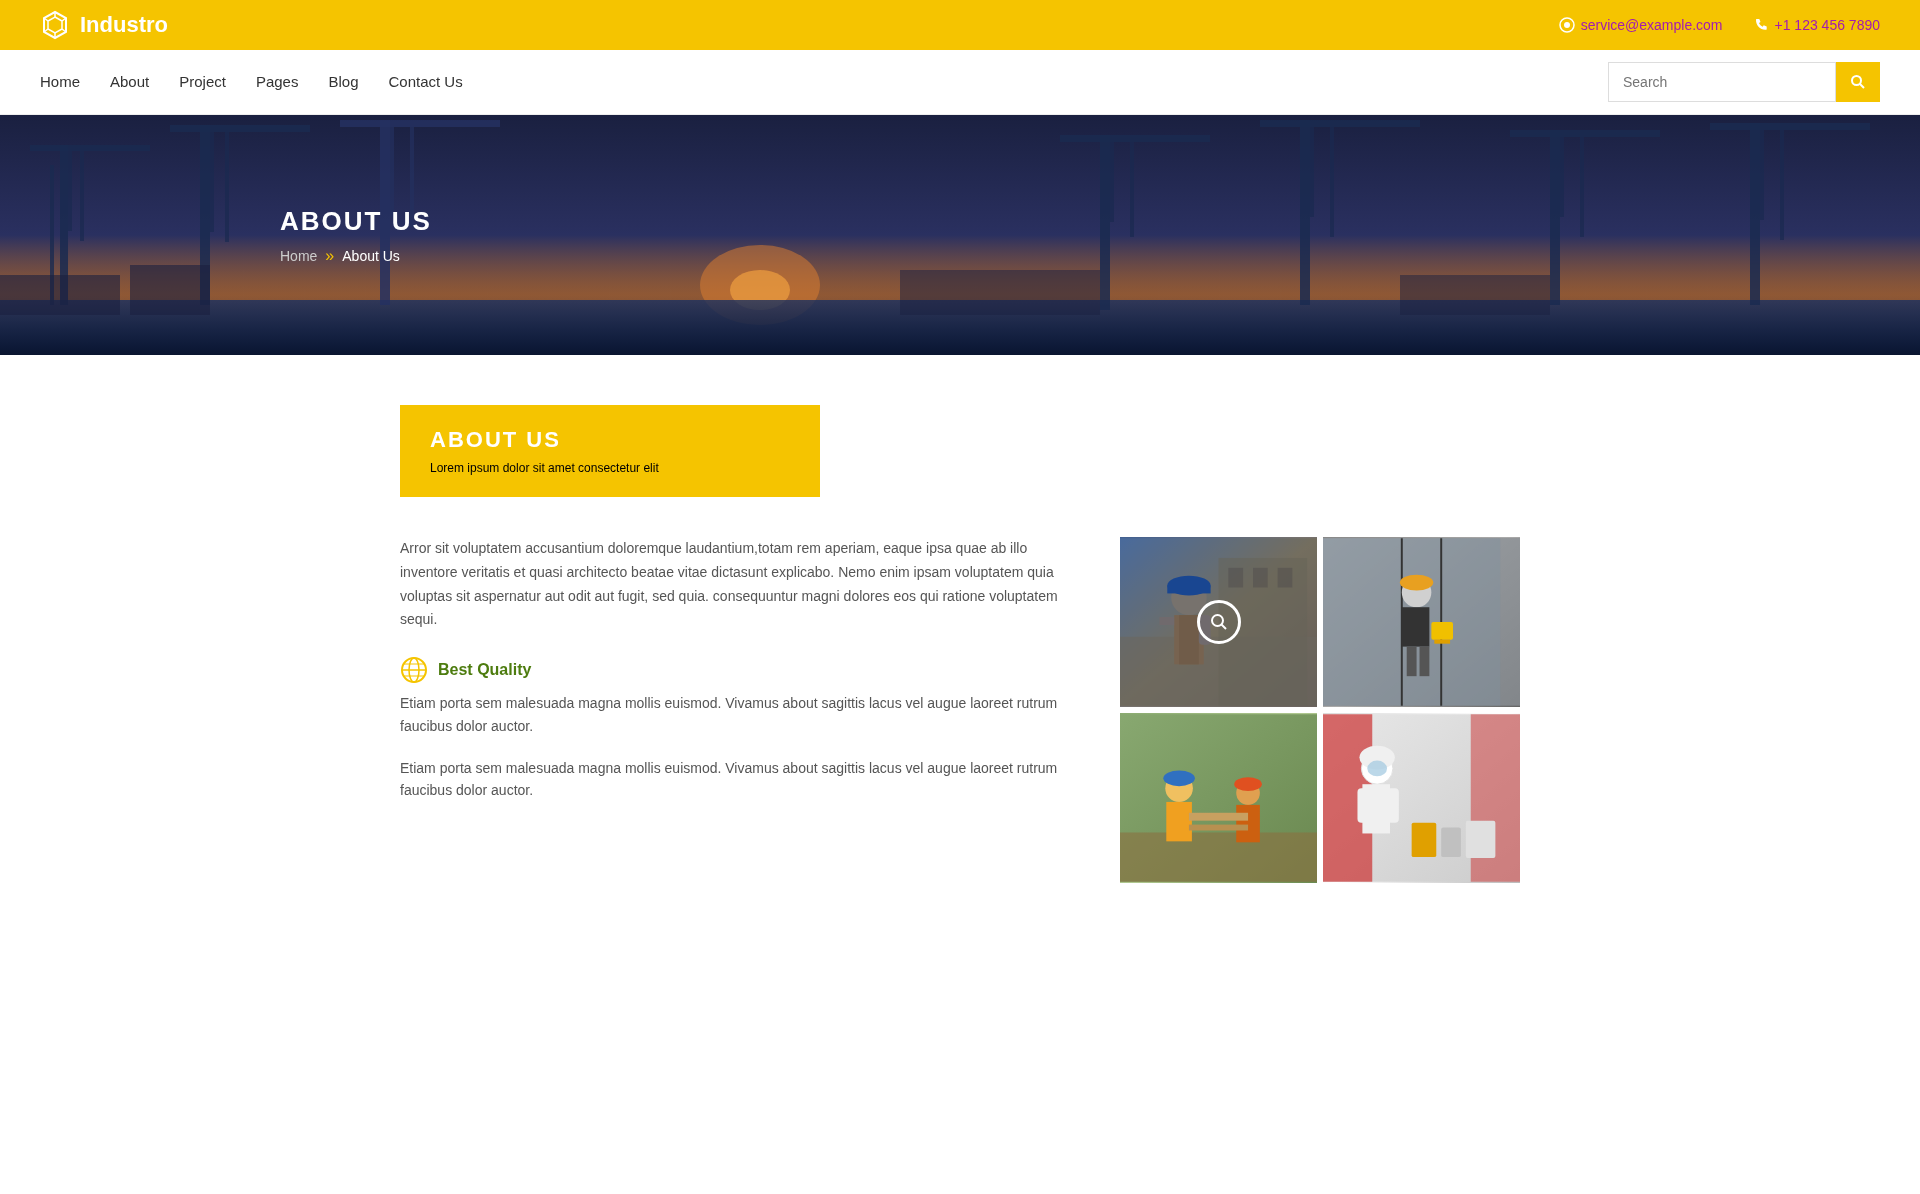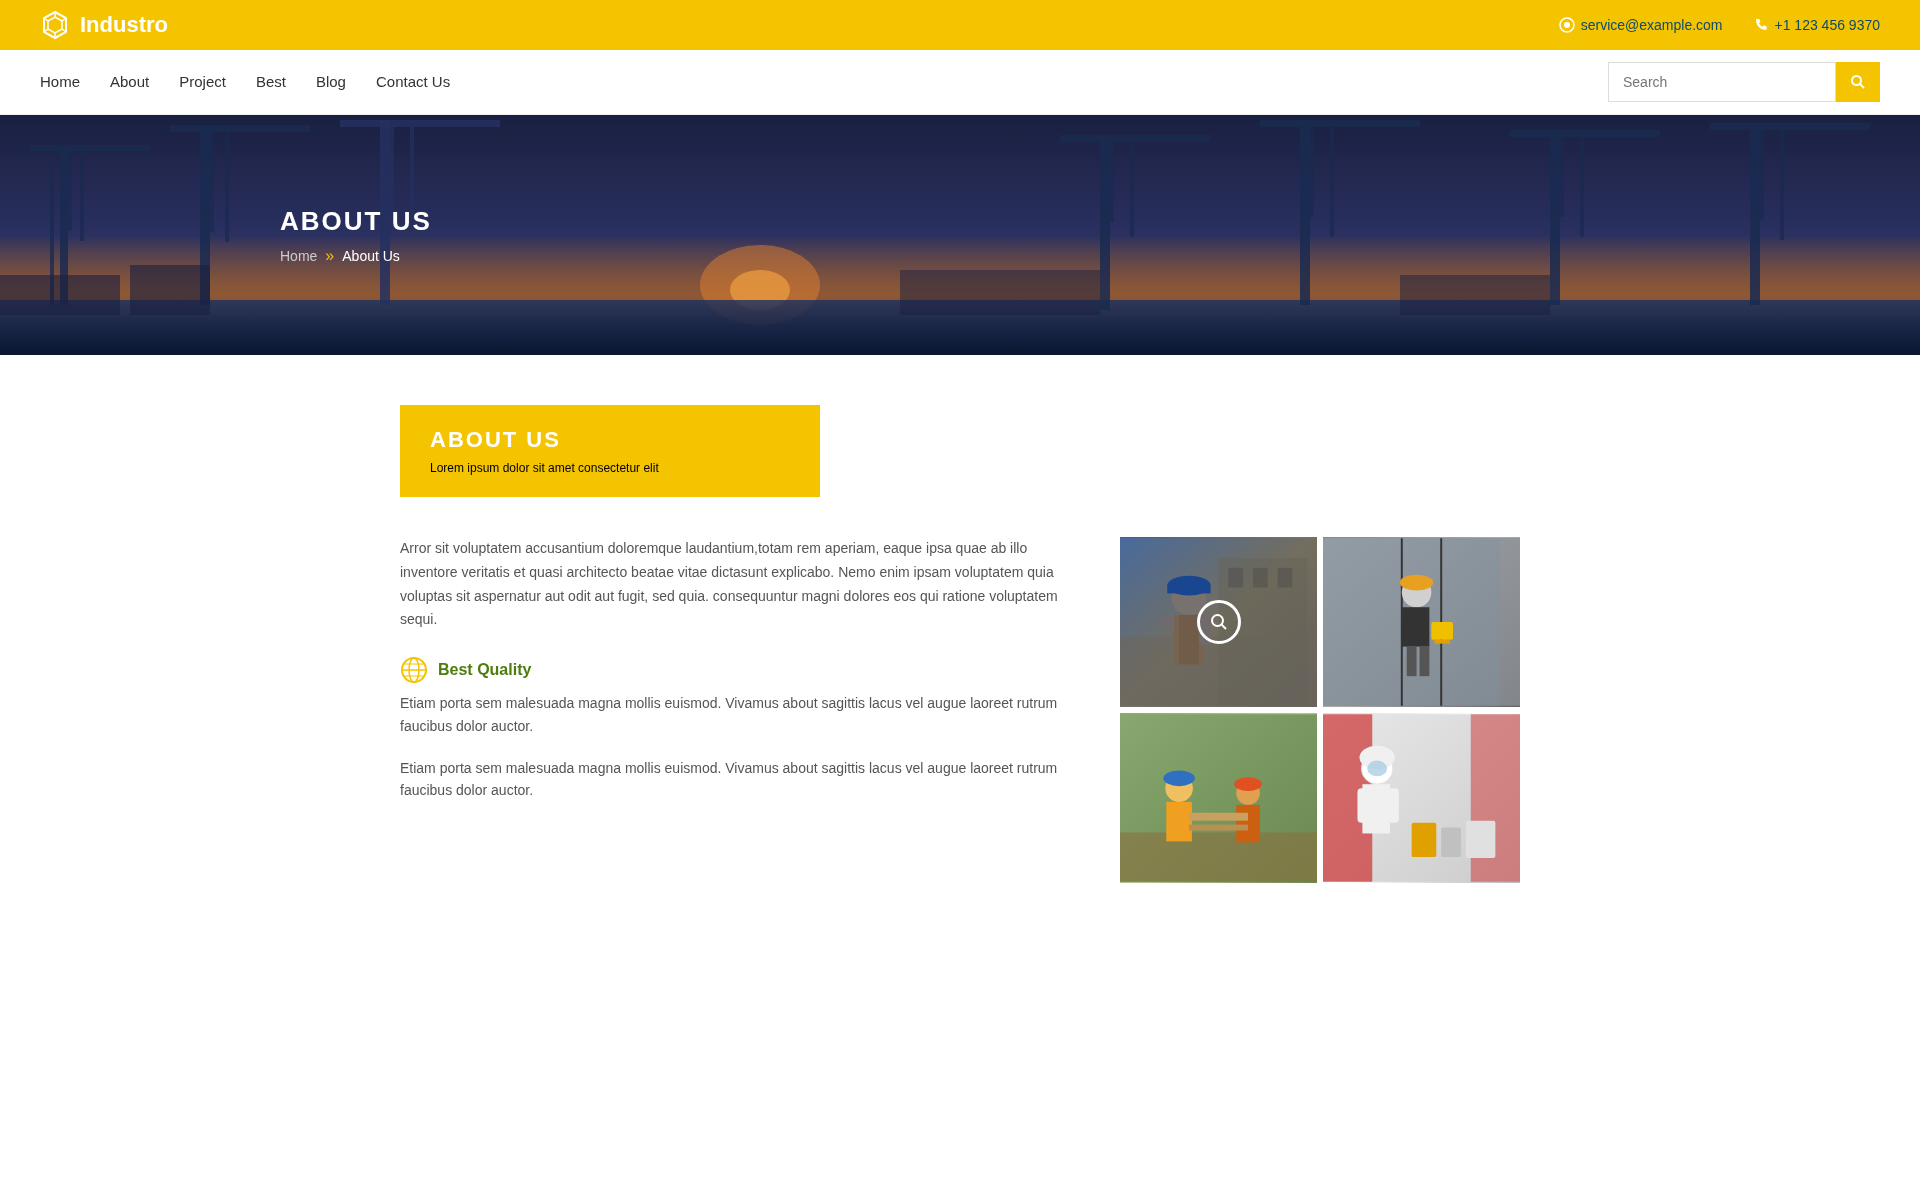--- a/index.html
+++ b/index.html
@@ -22,21 +22,21 @@
       font-weight: bold;
     }
     .logo-icon {
       width: 30px;
       height: 30px;
     }
     .top-bar-contact {
       display: flex;
       align-items: flex-end;
       gap: 30px;
-      color: #0c4a6e;
+      color: #a21caf;
       font-size: 14px;
     }
     .contact-item {
       display: flex;
       align-items: center;
       gap: 6px;
     }
 
     
     .nav-bar {
@@ -272,31 +272,31 @@
       <svg width="16" height="16" viewBox="0 0 16 16" fill="white">
         <circle cx="8" cy="8" r="7" stroke="white" stroke-width="1.5" fill="none"></circle>
         <circle cx="8" cy="8" r="3" fill="white"></circle>
       </svg>
       <span>service@example.com</span>
     </div>
     <div class="contact-item">
       <svg width="16" height="16" viewBox="0 0 16 16" fill="white">
         <path d="M3 2.5c0-.3.2-.5.5-.5h2.8l1.2 3-1.5 1c.8 1.7 2 2.9 3.7 3.7l1-1.5 3 1.2v2.8c0 .3-.2.5-.5.5C7.3 13.2 2.8 8.7 3 2.5z" fill="white"></path>
       </svg>
-      <span>+1 123 456 9370</span>
+      <span>+1 123 456 7890</span>
     </div>
   </div>
 </div>
 
 <nav class="nav-bar">
   <ul class="nav-links">
     <li><a href="#">Home</a></li>
     <li><a href="#">About</a></li>
     <li><a href="#">Project</a></li>
-    <li><a href="#">Best</a></li>
+    <li><a href="#">Pages</a></li>
     <li><a href="#">Blog</a></li>
     <li><a href="#">Contact Us</a></li>
   </ul>
   <div class="search-bar">
     <input type="text" style="padding: 8px 14px; border: 1px solid rgb(221, 221, 221); outline: none; font-size: 14px; width: 228px; height: 40px;" placeholder="Search">
     <button class="search-btn">
       <svg width="16" height="16" viewBox="0 0 16 16" fill="white">
         <circle cx="6.5" cy="6.5" r="4.5" stroke="white" stroke-width="2" fill="none"></circle>
         <line x1="10" y1="10" x2="14" y2="14" stroke="white" stroke-width="2"></line>
       </svg>

